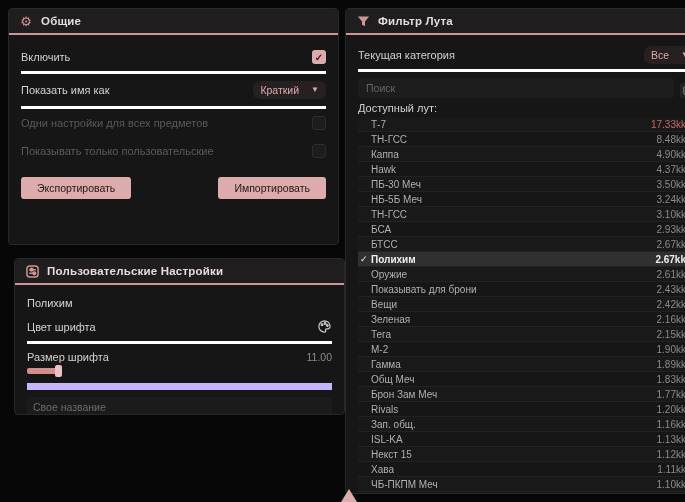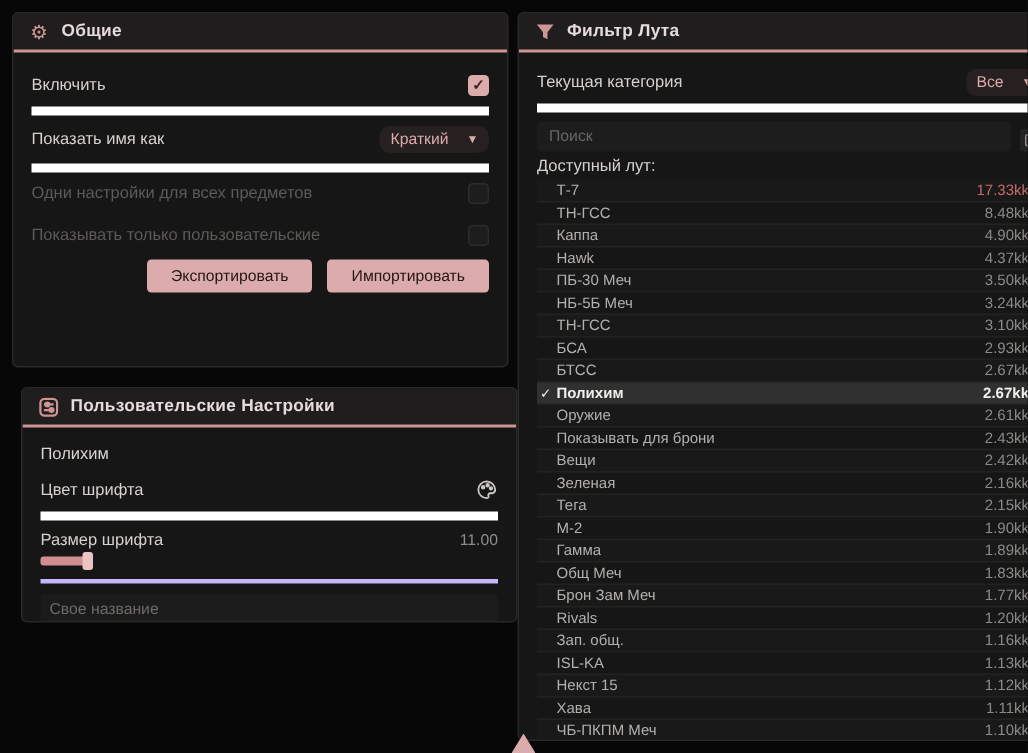--- a/index.html
+++ b/index.html
@@ -17,28 +17,28 @@
   #panel-general{left:8px;top:8px;width:331px;height:237px;}
   #panel-user{left:14px;top:258px;width:331px;height:157px;}
   #panel-loot{left:345px;top:8px;width:364px;height:486px;}
   .panel-header{height:24px;display:flex;align-items:center;gap:8px;padding:0 10px;background:#1f1d1d;}
   .panel-title{font-size:11.5px;font-weight:bold;color:#e6dcdc;letter-spacing:.2px;}
   .hdr-icon{width:14px;height:14px;display:inline-flex;align-items:center;justify-content:center;color:var(--accent);font-size:13px;line-height:1;}
   .accent-line{height:2px;background:var(--accent);}
   .panel-body{padding:8px 12px;}
 
   .setting-row{display:flex;justify-content:space-between;align-items:center;padding:7px 0;font-size:11px;color:#d6d1ce;}
-  .setting-row.sep{border-bottom:6px solid #ffffff;}
+  .setting-row.sep{border-bottom:3px solid #ffffff;}
   .setting-row.disabled{color:#5d5a58;}
   .checkbox{width:14px;height:14px;border-radius:3px;display:flex;align-items:center;justify-content:center;flex:none;}
   .checkbox.checked{background:var(--btn);color:#3a2020;font-size:10px;font-weight:bold;}
   .checkbox.empty{background:#1d1d1d;border:1px solid #2c2c2c;color:transparent;}
   .combo{background:#262020;border-radius:7px;padding:3px 7px;display:flex;align-items:center;gap:12px;font-size:10.5px;color:#dcaaaa;}
   .combo .chev{font-size:8px;color:#dcaaaa;line-height:1;}
-  .btn-row{display:flex;justify-content:flex-end;gap:10px;margin-top:2px;}
+  .btn-row{display:flex;justify-content:space-between;gap:10px;margin-top:12px;}
   .btn{background:var(--btn);color:var(--btn-text);border:none;border-radius:3px;font-size:10.5px;padding:5px 16px;font-family:inherit;cursor:pointer;}
 
   .item-name-line{font-size:11px;color:#dad5d2;padding:4px 0 8px;}
   .icon-right{width:15px;height:15px;color:#cbc7c4;flex:none;}
   .size-value{font-size:10.5px;color:#8f8b88;}
   .slider{position:relative;height:12px;margin:2px 0 6px;width:100%;}
   .slider-fill{position:absolute;left:0;top:3px;width:34px;height:6px;background:#d08f8f;border-radius:2px;}
   .slider-handle{position:absolute;left:28px;top:0;width:7px;height:12px;background:#ecc2c2;border-radius:2px;}
   .text-input{width:100%;background:#1b1b1b;border:none;border-radius:3px;color:#cfcbc8;font-size:10.5px;padding:4px 6px;font-family:inherit;outline:none;}
   .text-input::placeholder{color:#6e6a68;}
@@ -131,21 +131,21 @@
         </span>
       </div>
       <div class="setting-row" style="padding-bottom:0;gap:19px;">
         <span>Размер шрифта</span>
         <span class="size-value">11.00</span>
       </div>
       <div class="slider">
         <div class="slider-fill"></div>
         <div class="slider-handle"></div>
       </div>
-      <div style="border-top:3px solid #c4b5fd;padding-top:7px;">
+      <div style="border-top:7px solid #c4b5fd;padding-top:7px;">
         <input class="text-input" type="text" placeholder="Свое название" style="">
       </div>
 
     </div>
   </section>
 
   <section class="panel" id="panel-loot">
     <header class="panel-header">
       <span class="hdr-icon">
         <svg width="13" height="13" viewBox="0 0 14 14" fill="currentColor">

